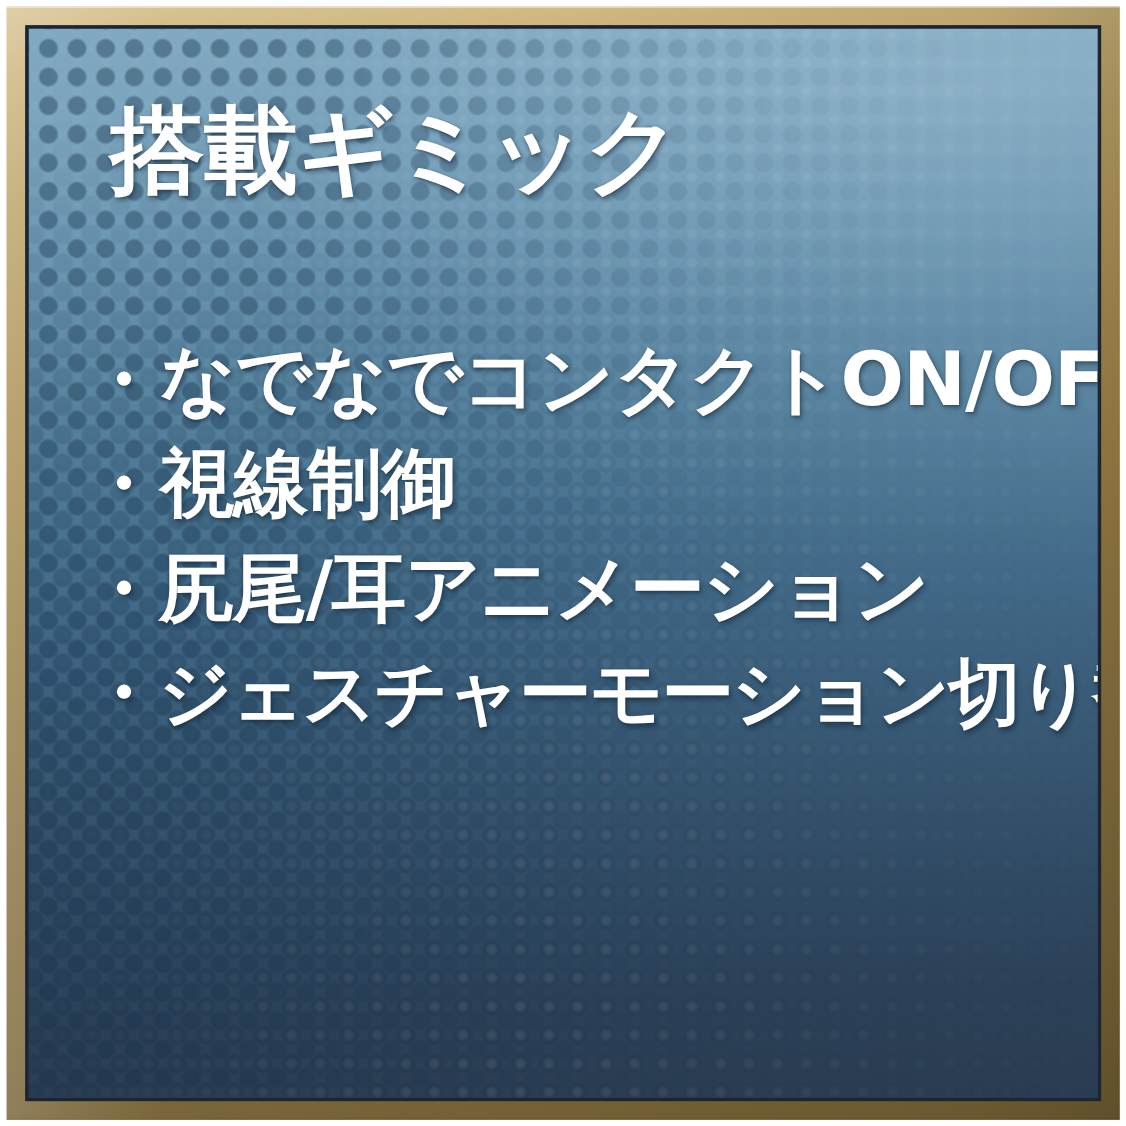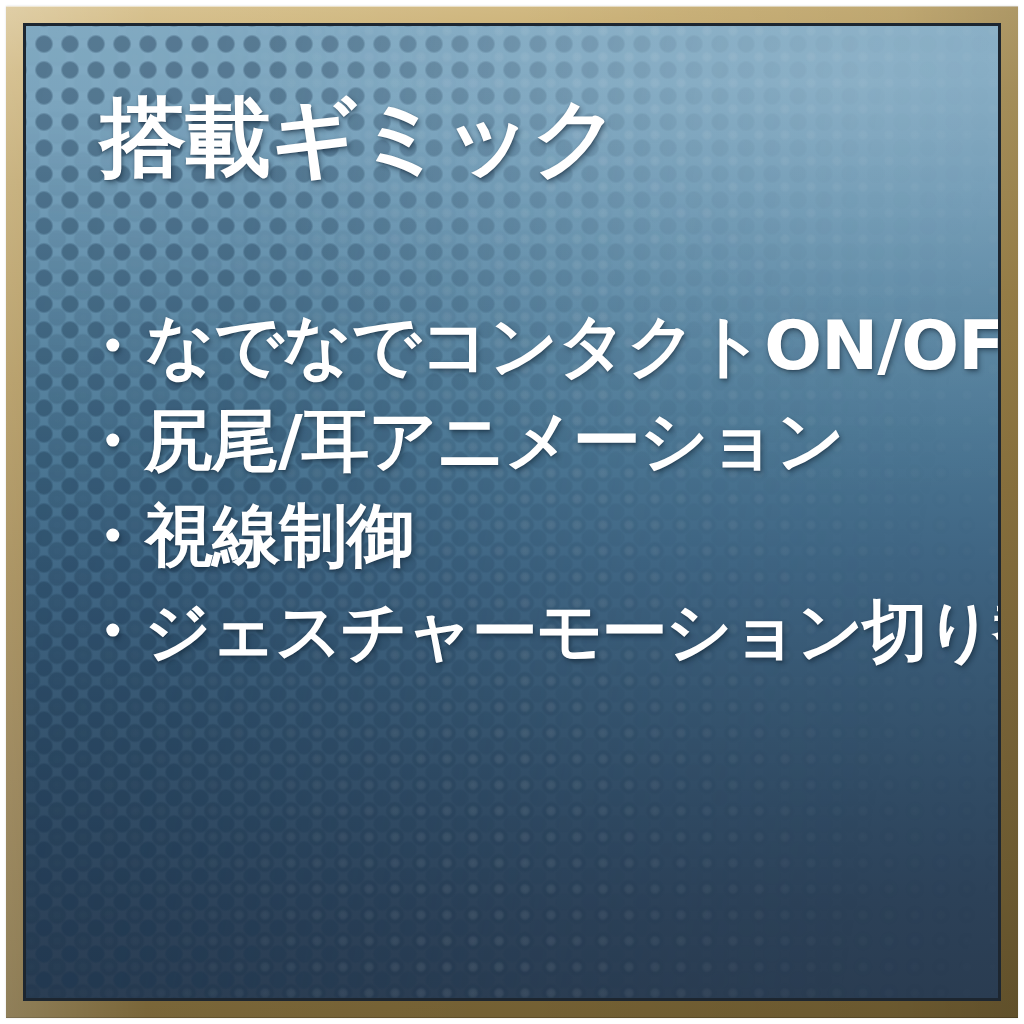--- a/index.html
+++ b/index.html
@@ -242,26 +242,26 @@
         <div class="content">
 
           <h1 class="slide-title">搭載ギミック</h1>
 
           <ul class="gimmick-list">
 
             <li class="gimmick-item">
               <span class="bullet-mark">・</span><span class="item-label">なでなでコンタクトON/OFF</span>
             </li>
 
+            <li class="gimmick-item">
+              <span class="bullet-mark">・</span><span class="item-label">視線制御</span>
+            </li>
+
             <li class="gimmick-item is-wide2">
               <span class="bullet-mark">・</span><span class="item-label">尻尾/耳アニメーション</span>
-            </li>
-
-            <li class="gimmick-item">
-              <span class="bullet-mark">・</span><span class="item-label">視線制御</span>
             </li>
 
 
             <li class="gimmick-item is-wide">
               <span class="bullet-mark">・</span><span class="item-label">ジェスチャーモーション切り替え</span>
             </li>
 
           </ul>
 
         </div>

